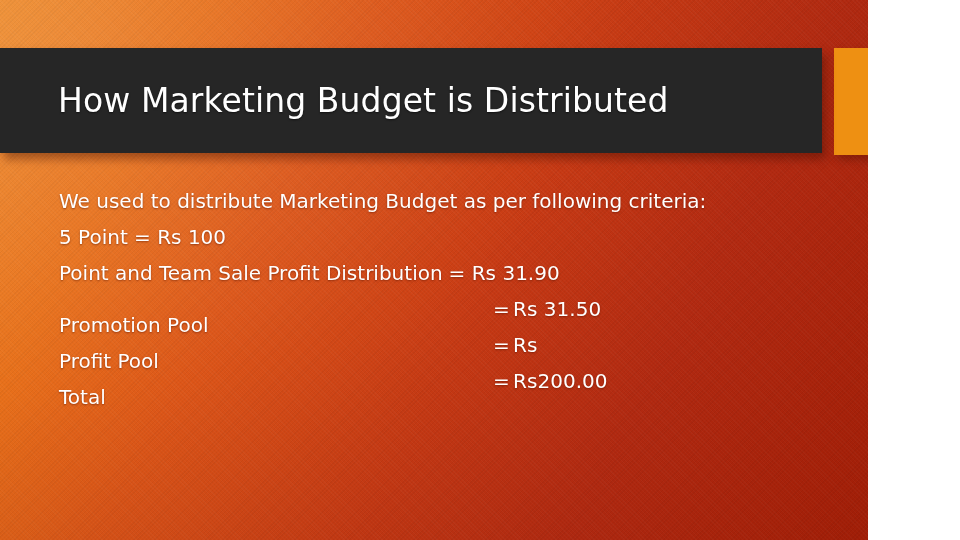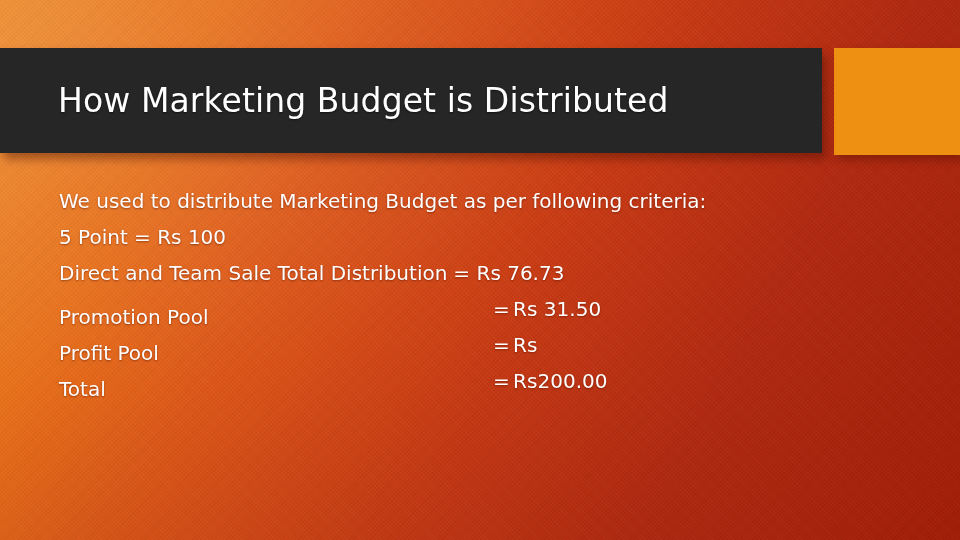--- a/index.html
+++ b/index.html
@@ -9,21 +9,21 @@
 
   body {
     width: 960px;
     height: 540px;
     overflow: hidden;
     font-family: "DejaVu Sans", sans-serif;
   }
 
   #slide {
     position: relative;
-    width: 960px;
+    width: 868px;
     height: 540px;
     overflow: hidden;
     background:
       linear-gradient(118deg,
         #EE8A2A 0%,
         #E8701A 18%,
         #DC5518 34%,
         #C83A14 56%,
         #B92C12 74%,
         #B02208 100%);
@@ -114,21 +114,21 @@
     font-size: 20px;
     font-weight: 400;
     white-space: nowrap;
     text-shadow: 0 1px 2px rgba(90, 20, 0, 0.55);
   }
 
   
   .amount-row .row-label {
     position: absolute;
     left: 0;
-    top: 8px;
+    top: 16px;
   }
 
   .amount-row .row-eq {
     position: absolute;
     left: 434px;
     top: 0;
   }
 
   .amount-row .row-cur {
     position: absolute;
@@ -164,23 +164,23 @@
   </div>
 
   <div id="body-block">
 
 
     <div class="body-line">We used to distribute Marketing Budget as per following criteria:</div>
 
     <div class="body-line">5 Point = Rs 100</div>
 
     <div class="body-line inline-row">
-      <span>Direct and Team Sale Total Distribution</span><span class="inline-eq">=</span>
+      <span>Point and Team Sale Profit Distribution</span><span class="inline-eq">=</span>
       <span>Rs</span>
-      <span>76.73</span>
+      <span>31.90</span>
     </div>
 
     <div class="body-line amount-row">
       <span class="row-label">Promotion Pool</span>
       <span class="row-eq">=</span>
       <span class="row-cur">Rs</span>
       <span class="row-val">31.50</span>
     </div>
 
     <div class="body-line amount-row">

